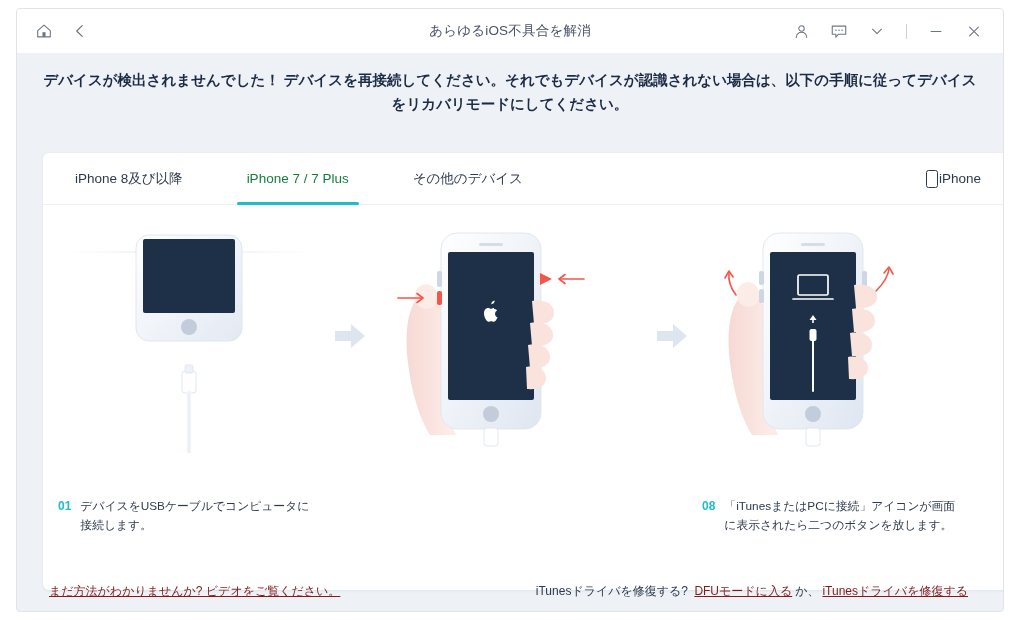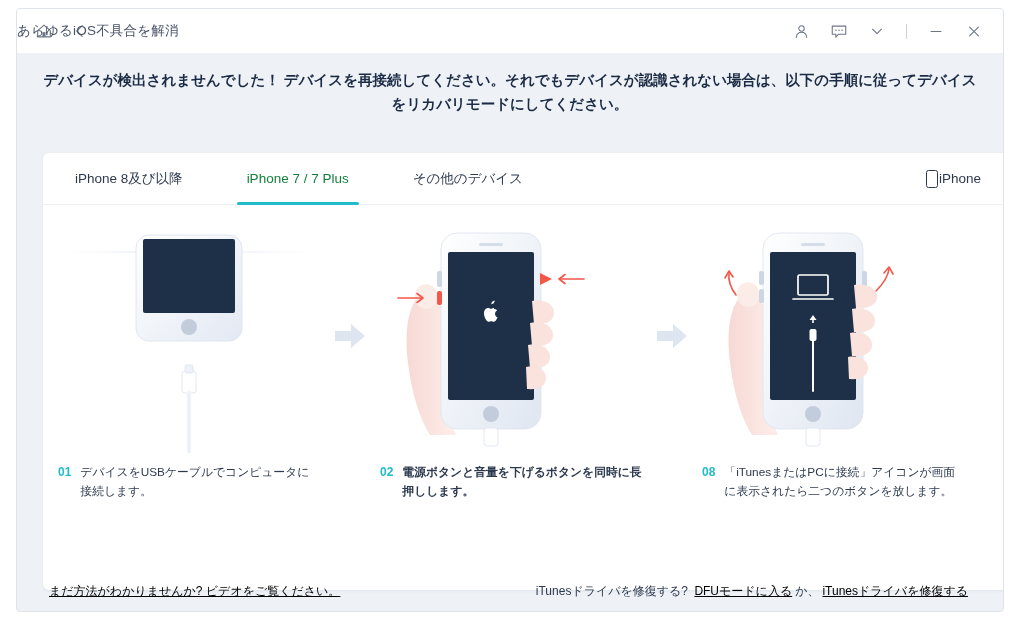--- a/index.html
+++ b/index.html
@@ -36,21 +36,21 @@
   .tb-left { display: flex; align-items: center; gap: 18px; padding-left: 16px; }
   .tb-icon {
     width: 22px; height: 22px;
     display: flex; align-items: center; justify-content: center;
     color: #64748b;
     cursor: pointer;
   }
   .tb-title {
     position: absolute;
     left: 0; right: 0;
-    text-align: left;
+    text-align: center;
     font-size: 13.5px;
     color: #4a5568;
     letter-spacing: .2px;
     pointer-events: none;
   }
   .tb-right {
     margin-left: auto;
     display: flex; align-items: center; gap: 16px;
     padding-right: 18px;
   }
@@ -130,20 +130,21 @@
     display: flex;
     align-items: flex-start;
     padding: 18px 0 0;
   }
   .step {
     position: relative;
     width: 292px;
     display: flex;
     flex-direction: column;
     align-items: center;
+    gap: 34px;
   }
   .art {
     position: relative;
     width: 250px; height: 230px;
   }
   .arrow-sep {
     width: 30px;
     margin-top: 100px;
     flex: none;
     color: #dde5f0;
@@ -171,21 +172,21 @@
   .footer {
     position: absolute;
     left: 0; right: 0; bottom: 0;
     height: 40px;
     display: flex;
     align-items: center;
     padding: 0 32px 0 32px;
     font-size: 12px;
   }
   .footer a {
-    color: #000000;
+    color: #7f1d1d;
     text-decoration: underline;
     cursor: pointer;
   }
   .footer-left { }
   .footer-right {
     margin-left: auto;
     color: #2d3a4e;
   }
   .footer-right a { margin: 0 3px; }
   svg { display: block; }
@@ -362,24 +363,20 @@
                 <path d="M31 70.5 L37 75 L31 79.5" stroke-linecap="round" stroke-linejoin="round"></path>
                 <path d="M198 56 H174" stroke-linecap="round"></path>
                 <path d="M179 51.5 L173 56 L179 60.5" stroke-linecap="round" stroke-linejoin="round"></path>
               </g>
 
               <path d="M146 78 C160 76 168 82 168 90 C168 98 160 102 148 101 Z" fill="#fae2dd"></path>
               <path d="M144 100 C159 98 167 104 167 112 C167 120 159 124 146 123 Z" fill="#fae2dd"></path>
               <path d="M142 122 C156 120 164 126 164 134 C164 142 156 146 144 145 Z" fill="#fae2dd"></path>
               <path d="M140 144 C153 142 160 148 160 155 C160 163 152 167 141 166 Z" fill="#fae2dd"></path>
             </svg>
-          </div>
-          <div class="step-caption">
-            <span class="step-num">02</span>
-            <span class="step-text bold">電源ボタンと音量を下げるボタンを同時に長押しします。</span>
           </div>
         </div>
 
         <div class="arrow-sep">
           <svg width="30" height="26" viewBox="0 0 30 26">
             <path d="M0 8 H16 V1 L30 13 L16 25 V18 H0 Z" fill="#dde5f0"></path>
           </svg>
         </div>
 
         <div class="step">

